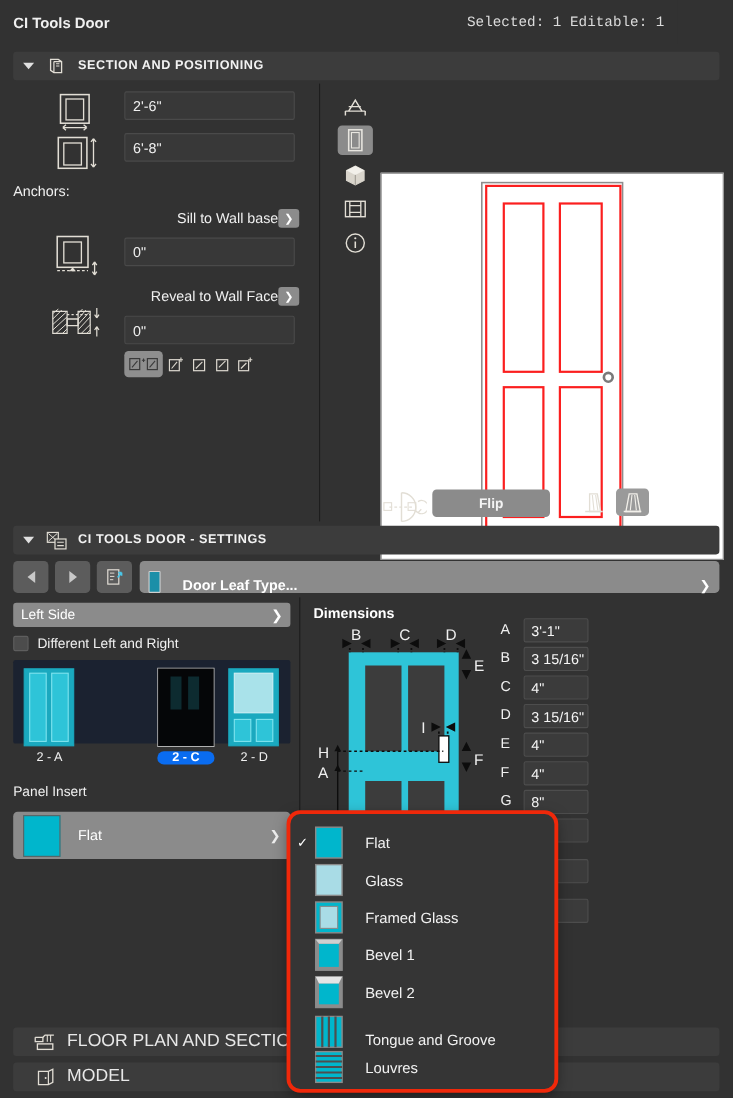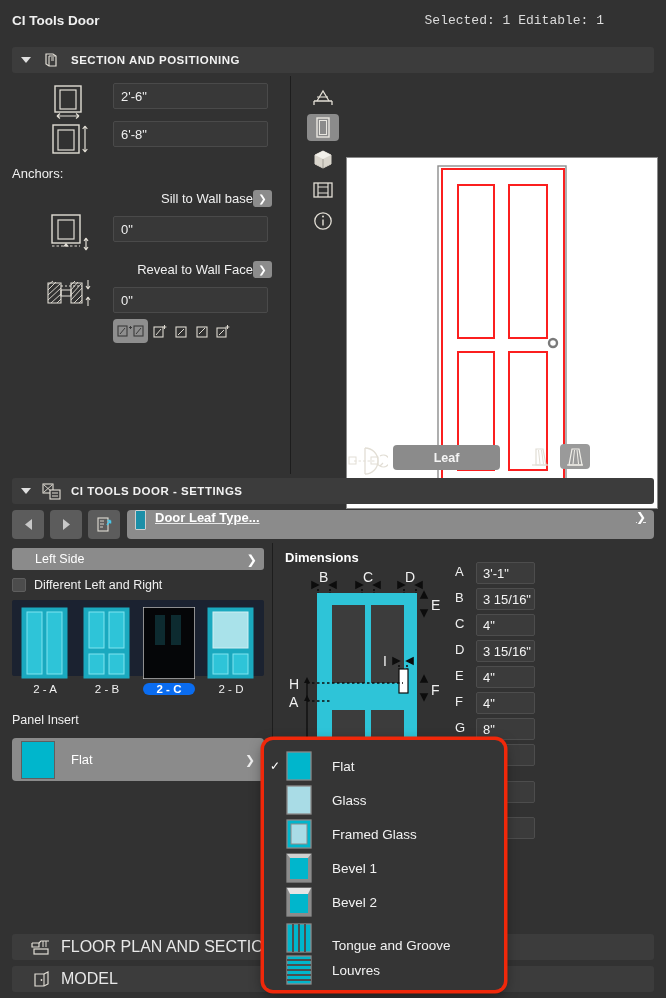--- a/index.html
+++ b/index.html
@@ -83,33 +83,33 @@
   .minibtn.sel { background: #9a9a9a; }
 
   
   #navbar { position: absolute; left: 12px; top: 510px; width: 642px; height: 29px; }
   .navsq {
     position: absolute; width: 32px; height: 29px; background: #5c5c5c;
     border-radius: 4px; display: flex; align-items: center; justify-content: center;
   }
   #navcombo {
     position: absolute; left: 115px; top: 0; width: 527px; height: 29px;
-    background: #8b8b8b; border-radius: 4px; display: flex; align-items: flex-start;
-    padding: 0 8px; gap: 9px; text-decoration: underline;
+    background: #8b8b8b; border-radius: 4px; display: flex; align-items: flex-end;
+    padding: 0 8px; gap: 20px;
   }
   #navcombo .nc-label { font-size: 13px; font-weight: bold; color: #fff; flex: 1; }
   #navcombo .nc-chev { color: #fff; font-size: 12px; }
 
   
   #sidecombo {
     position: absolute; left: 12px; top: 548px; width: 252px; height: 22px;
     background: #8b8b8b; border-radius: 3px; display: flex; align-items: center;
     padding: 0 7px; font-size: 12.5px; color: #fff;
   }
-  #sidecombo .lbl { flex: 1; margin-left: 16px; }
+  #sidecombo .lbl { flex: 1; }
 
   #diffrow { position: absolute; left: 12px; top: 578px; display: flex; align-items: center; gap: 8px; }
   #diffrow .cb { width: 14px; height: 14px; background: #4c4c4c; border: 1px solid #5e5e5e; border-radius: 2px; }
   #diffrow .lbl { font-size: 12.5px; color: #f0f0f0; }
 
   #thumbstrip {
     position: absolute; left: 12px; top: 600px; width: 252px; height: 76px;
     background: #1b2230; border-radius: 2px;
   }
   .thumb { position: absolute; top: 7px; width: 52px; height: 72px; }
@@ -323,21 +323,21 @@
     <svg width="42" height="32" viewBox="0 0 42 32">
       <path d="M19 3 A13 13 0 0 1 19 29" fill="none" stroke="#e2ded5" stroke-width="1.3"></path>
       <path d="M19 3 L19 29" stroke="#e2ded5" stroke-width="1.3"></path>
       <path d="M8 16 L30 16" stroke="#e2ded5" stroke-width="1" stroke-dasharray="2.5 2"></path>
       <rect x="3" y="12" width="7" height="7" fill="none" stroke="#e2ded5" stroke-width="1"></rect>
       <rect x="25" y="12" width="7" height="7" fill="none" stroke="#e2ded5" stroke-width="1"></rect>
       <path d="M34 11 A6 6 0 1 1 34 21" fill="none" stroke="#e2ded5" stroke-width="1.2"></path>
       <path d="M34 21 L37 18 M34 21 L31 19" stroke="#e2ded5" stroke-width="1.2" fill="none"></path>
     </svg>
   </div>
-  <div class="flipbtn" style="left:393px; top:369px; width:107px; height:25px;">Leaf</div>
+  <div class="flipbtn" style="left:393px; top:369px; width:107px; height:25px;">Flip</div>
   <div class="minibtn" style="left:525px; top:368px;">
     <svg width="22" height="22" viewBox="0 0 22 22">
       <path d="M3 19 L19 19" stroke="#e2ded5" stroke-width="1.2"></path>
       <path d="M7 3 L14 3 L17 19 L7 19 Z" fill="none" stroke="#e2ded5" stroke-width="1.2"></path>
       <path d="M9.5 4 L11 18 M12.5 4 L14.5 18" stroke="#e2ded5" stroke-width="1"></path>
     </svg>
   </div>
   <div class="minibtn sel" style="left:560px; top:368px;">
     <svg width="22" height="22" viewBox="0 0 22 22">
       <path d="M3 19 L19 19" stroke="#f2f0ea" stroke-width="1.2"></path>
@@ -401,30 +401,20 @@
 
   <div class="thumb" style="left:7px;">
     <svg width="52" height="72" viewBox="0 0 52 72">
       <rect x="3" y="1" width="45" height="70" fill="#1aa9bf" stroke="#1aa9bf"></rect>
       <rect x="8" y="5" width="15" height="62" fill="#2ec4d8" stroke="#7fe4ef" stroke-width="1"></rect>
       <rect x="28" y="5" width="15" height="62" fill="#2ec4d8" stroke="#7fe4ef" stroke-width="1"></rect>
     </svg>
     <div class="cap">2 - A</div>
   </div>
 
-  <div class="thumb" style="left:69px;">
-    <svg width="52" height="72" viewBox="0 0 52 72">
-      <rect x="3" y="1" width="45" height="70" fill="#1aa9bf" stroke="#1aa9bf"></rect>
-      <rect x="8" y="5" width="15" height="36" fill="#2ec4d8" stroke="#7fe4ef" stroke-width="1"></rect>
-      <rect x="28" y="5" width="15" height="36" fill="#2ec4d8" stroke="#7fe4ef" stroke-width="1"></rect>
-      <rect x="8" y="47" width="15" height="20" fill="#2ec4d8" stroke="#7fe4ef" stroke-width="1"></rect>
-      <rect x="28" y="47" width="15" height="20" fill="#2ec4d8" stroke="#7fe4ef" stroke-width="1"></rect>
-    </svg>
-    <div class="cap">2 - B</div>
-  </div>
 
   <div class="thumb" style="left:131px;">
     <svg width="52" height="72" viewBox="0 0 52 72">
       <rect x="0" y="0" width="52" height="72" fill="#050608" stroke="#c9c9c9" stroke-width="1.4"></rect>
       <rect x="12" y="8" width="10" height="30" fill="#0d2b30"></rect>
       <rect x="28" y="8" width="10" height="30" fill="#0d2b30"></rect>
     </svg>
     <div class="cap sel">2 - C</div>
   </div>
 

